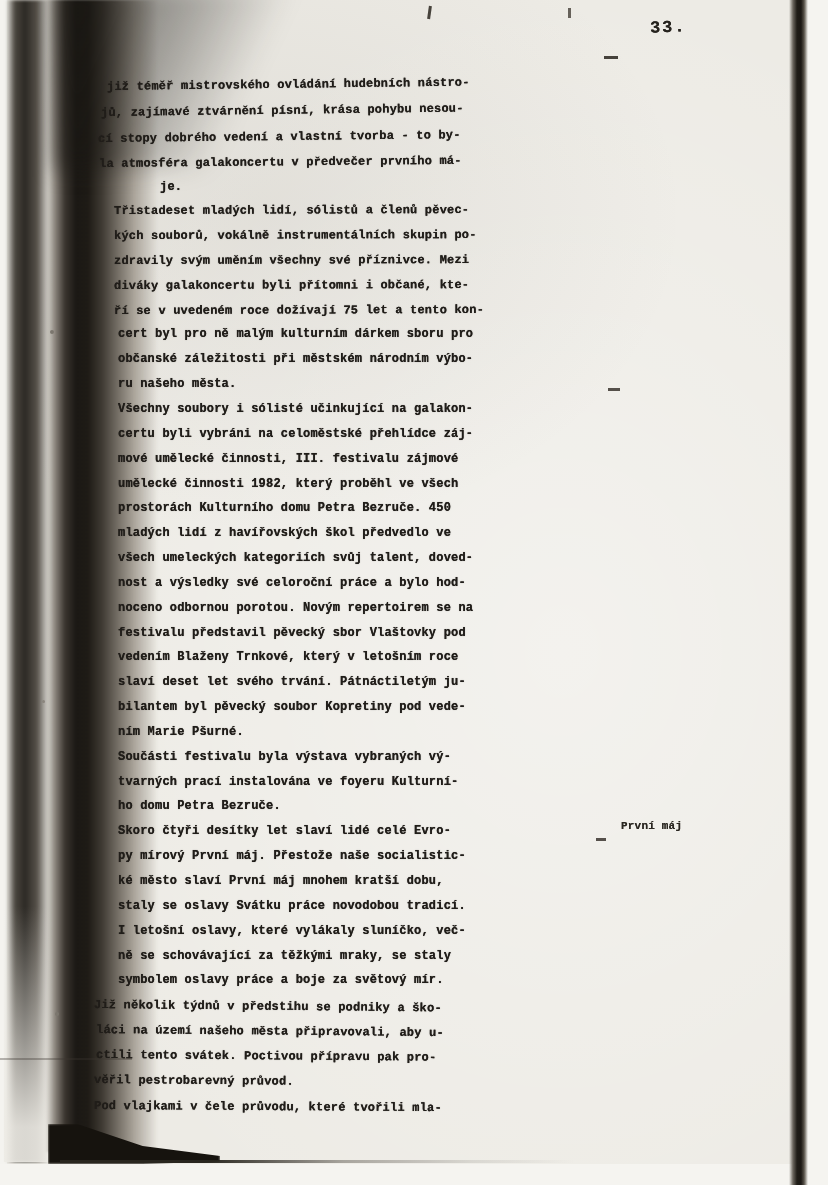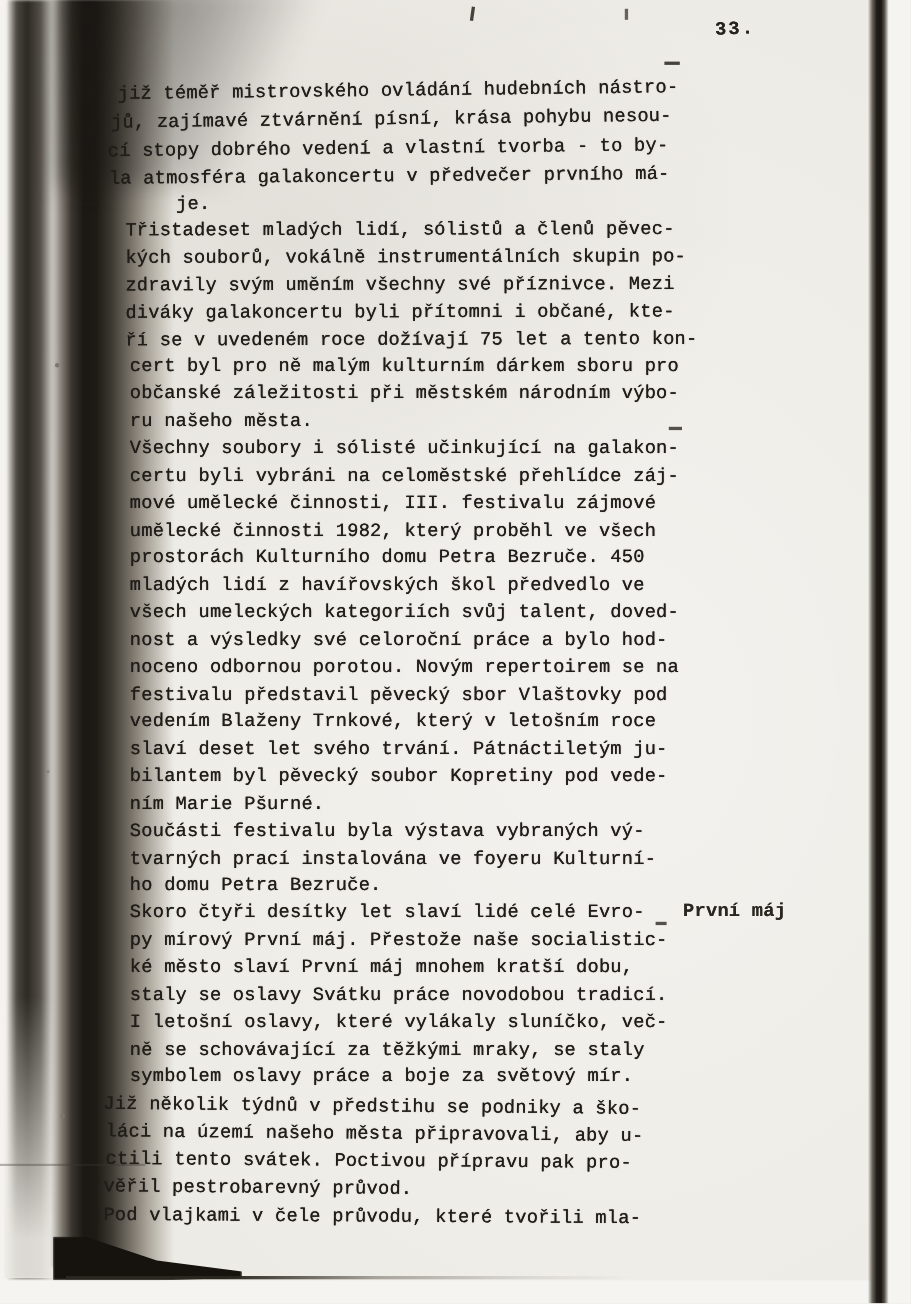--- a/index.html
+++ b/index.html
@@ -69,21 +69,21 @@
   
   .right-stripe {
     position:absolute; left:789px; top:0; width:19px; height:1185px;
     background: linear-gradient(to right,
       rgba(237,235,229,0) 0px, #6a655d 4px, #201d18 8px, #1b1814 12px, #555047 15px, rgba(246,245,241,0) 19px);
   }
 
   
   .text-block {
     position:absolute; left:118px; top:74px; width:540px;
-    font-size:17px; font-weight:normal; color:#201d19;
+    font-size:12px; font-weight:bold; color:#201d19;
     letter-spacing:0.2px; white-space:pre;
     text-shadow: 0 0 0.6px rgba(32,29,25,0.9), 0 0 1.4px rgba(32,29,25,0.30);
   }
   .line { height:24.85px; line-height:24.85px; transform-origin:left center; }
   .line:nth-child(1) { transform: translate(-11px,1px) rotate(-0.7deg); }
   .line:nth-child(2) { transform: translate(-17px,2px) rotate(-0.7deg); }
   .line:nth-child(3) { transform: translate(-20px,3px) rotate(-0.6deg); }
   .line:nth-child(4) { transform: translate(-19px,3px) rotate(-0.5deg); }
   .line:nth-child(5) { transform: translate(-2px,2px); margin-left: 44px; }
   .line:nth-child(6), .line:nth-child(7), .line:nth-child(8),
@@ -95,21 +95,21 @@
   .line:nth-child(42) { transform: translate(-24px,1px) rotate(0.35deg); }
 
   .page-number {
     position:absolute; left:650px; top:18px;
     font-size:17px; font-weight:bold; color:#26231e; letter-spacing:2px;
     transform: rotate(-2deg);
     text-shadow: 0 0 0.6px rgba(32,29,25,0.9);
   }
   .margin-note {
     position:absolute; left:621px; top:820px;
-    font-size:17px; font-weight:bold; color:#2a2721; letter-spacing:0.2px;
+    font-size:11px; font-weight:bold; color:#2a2721; letter-spacing:0.2px;
     text-shadow: 0 0 0.6px rgba(40,36,30,0.8);
   }
 
   
   .art { position:absolute; background:#46423b; }
   .a1 { left:428px; top:6px;   width:3px;  height:13px; transform:rotate(8deg); }
   .a2 { left:604px; top:56px;  width:14px; height:3px; }
   .a3 { left:608px; top:388px; width:12px; height:3px; background:#55504a; }
   .a4 { left:596px; top:838px; width:10px; height:3px; background:#55504a; }
   .a5 { left:568px; top:8px;   width:3px;  height:10px; background:#66615a; }

